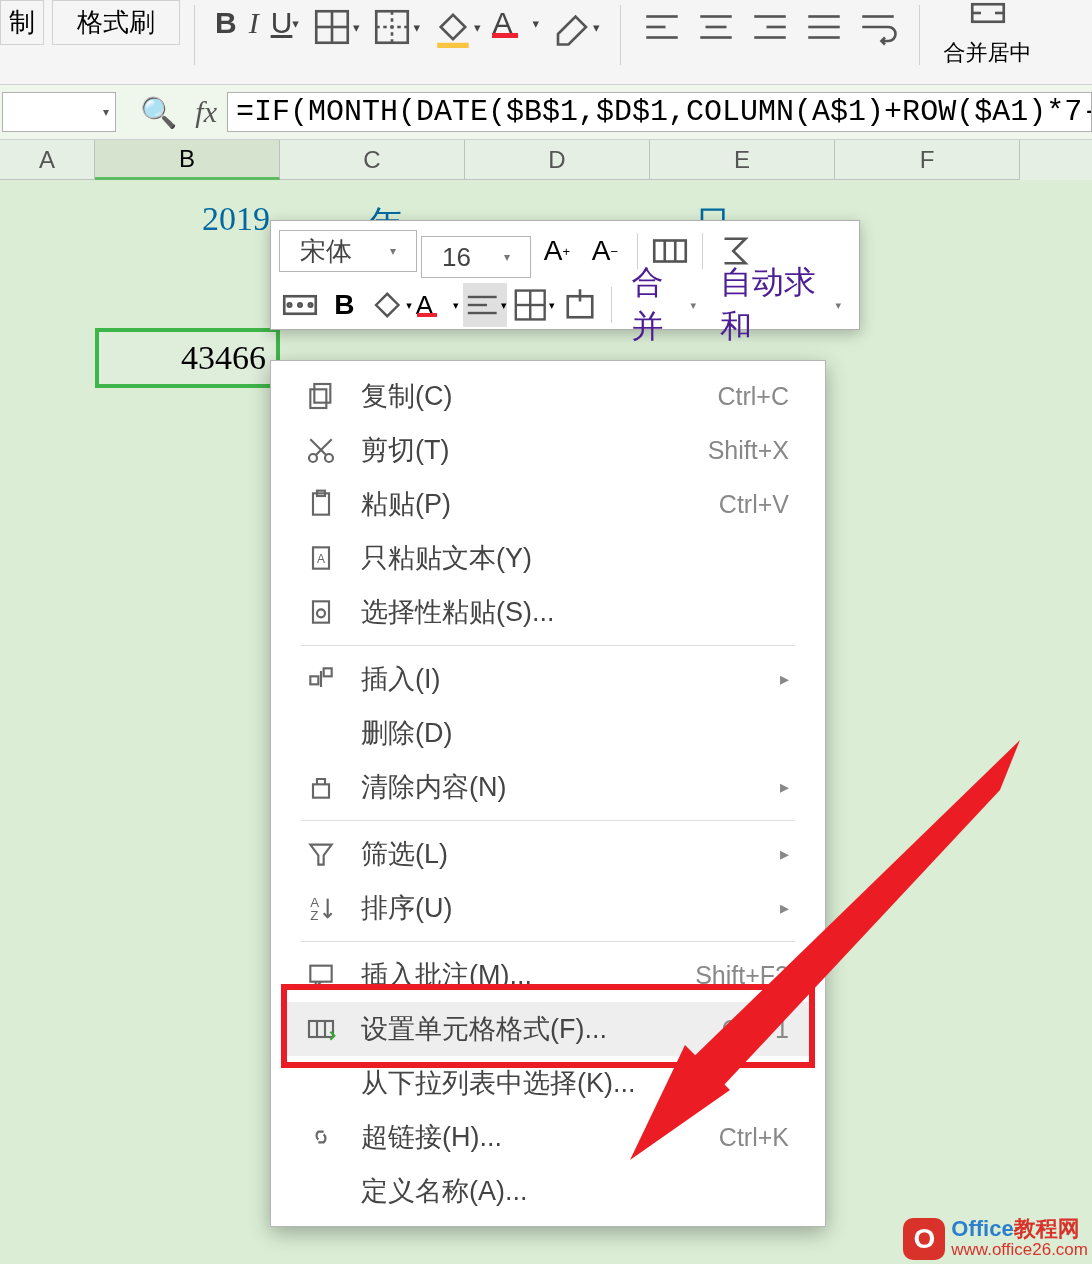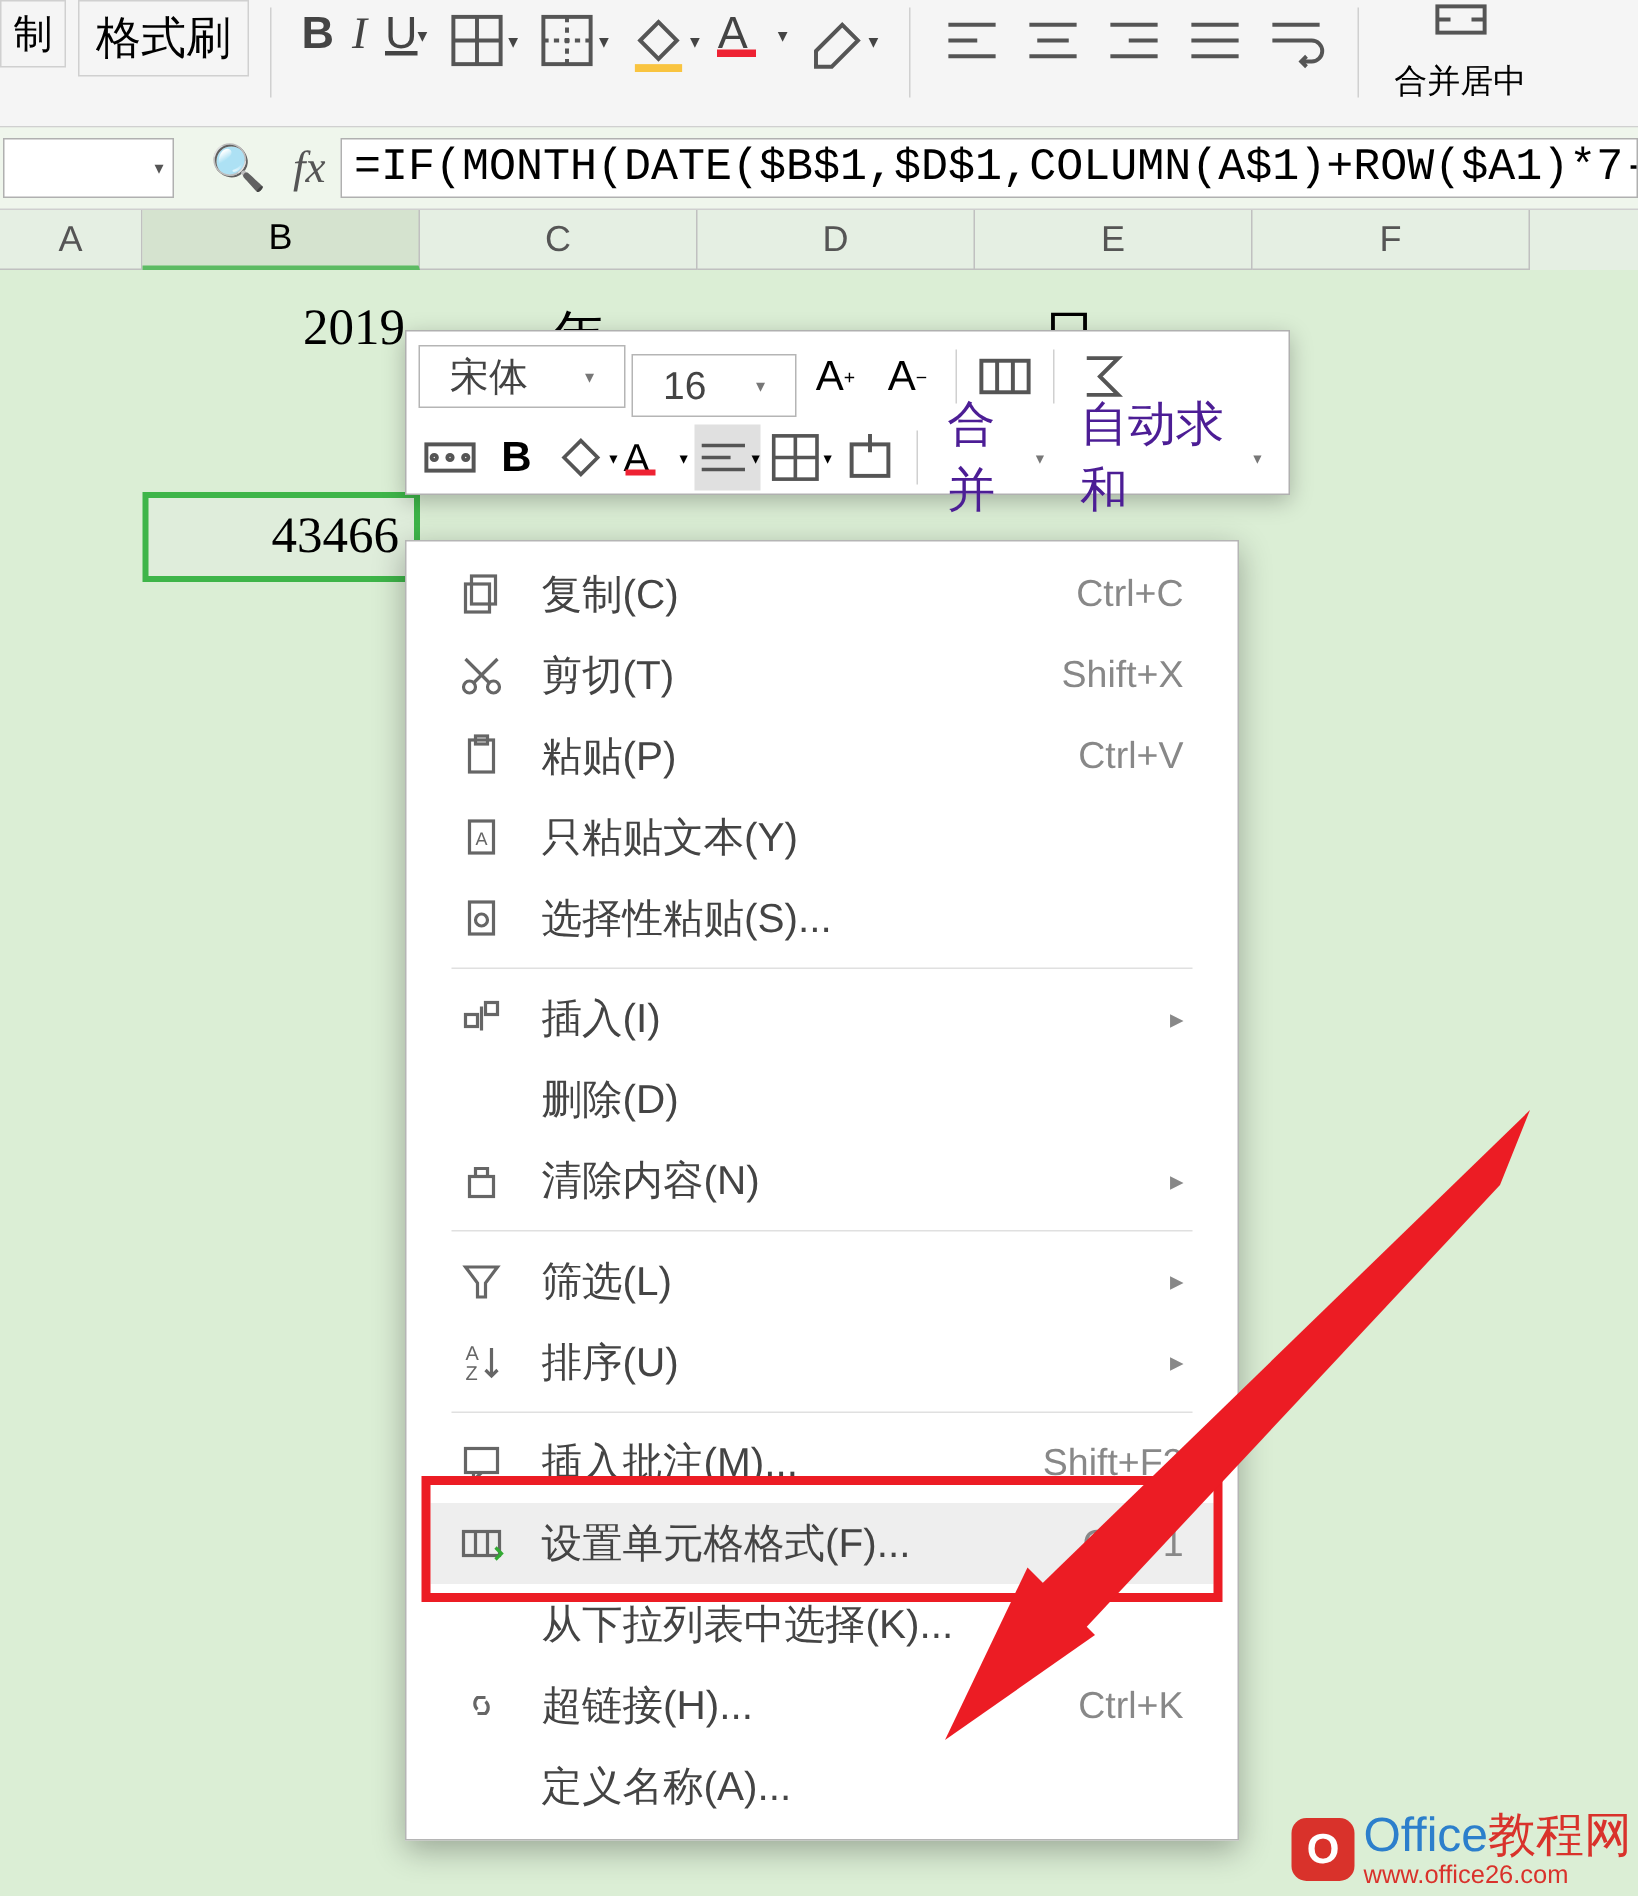--- a/index.html
+++ b/index.html
@@ -30,21 +30,21 @@
       justify-content: center;
     }
     .ribbon-btn-small {
       padding: 6px;
       display: inline-flex;
       align-items: center;
       font-size: 30px;
       color: #444;
     }
     .rib-copy { padding: 4px 8px; border: 1px solid #d0d0d0; font-size: 26px; }
-    .rib-fmt { padding: 4px 11px; border: 1px solid #d0d0d0; font-size: 30px; margin-left: 8px; }
+    .rib-fmt { padding: 4px 24px; border: 1px solid #d0d0d0; font-size: 26px; margin-left: 8px; }
     .sep-v { width: 1px; background: #d0d0d0; height: 60px; margin: 5px 14px; }
 
     
     .formula-bar {
       display: flex;
       align-items: center;
       padding: 2px 0;
       height: 55px;
       background: #eff6ec;
       border-bottom: 1px solid #cfcfcf;
@@ -95,21 +95,21 @@
     
     .sheet {
       position: relative;
       background: #dbeed5;
       height: 1080px;
     }
     .cell {
       position: absolute;
       font-size: 34px;
       font-family: "SimSun", serif;
-      color:#000000;
+      color:#0369a1;
     }
     .cell-b1 { left: 150px; top: 20px; width: 120px; text-align:right; }
     .cell-c1 { left: 368px; top: 20px; width: 60px; text-align:left; font-size:36px; }
     .cell-e1 { left: 695px; top: 20px; width: 60px; text-align:left; font-size:36px; }
 
     
     .sel-cell {
       position: absolute;
       left: 95px; top: 148px; width: 185px; height: 60px;
       border: 4px solid #3eb549;
@@ -194,21 +194,21 @@
       right: 4px; bottom: 4px;
       display:flex; align-items:center; gap: 6px;
       font-family: Arial, sans-serif;
     }
     .wm-logo {
       width: 42px; height: 42px; background: #d9322b; border-radius: 10px;
       display:flex; align-items:center; justify-content:center;
       color:#fff; font-weight:bold; font-size: 28px;
     }
     .wm-text { display:flex; flex-direction:column; line-height:1.1; }
-    .wm-1 { font-size: 32px; font-weight:normal; }
+    .wm-1 { font-size: 22px; font-weight:bold; }
     .wm-1 .blue{ color:#2c7fcc; }
     .wm-1 .red{ color:#d9322b; }
     .wm-2 { font-size: 17px; color:#d9322b; }
 
     
     .lg-icon svg { width: 42px; height: 42px; stroke:#555; fill:none; stroke-width:1.5; }
   </style>
 </head>
 <body>
 

